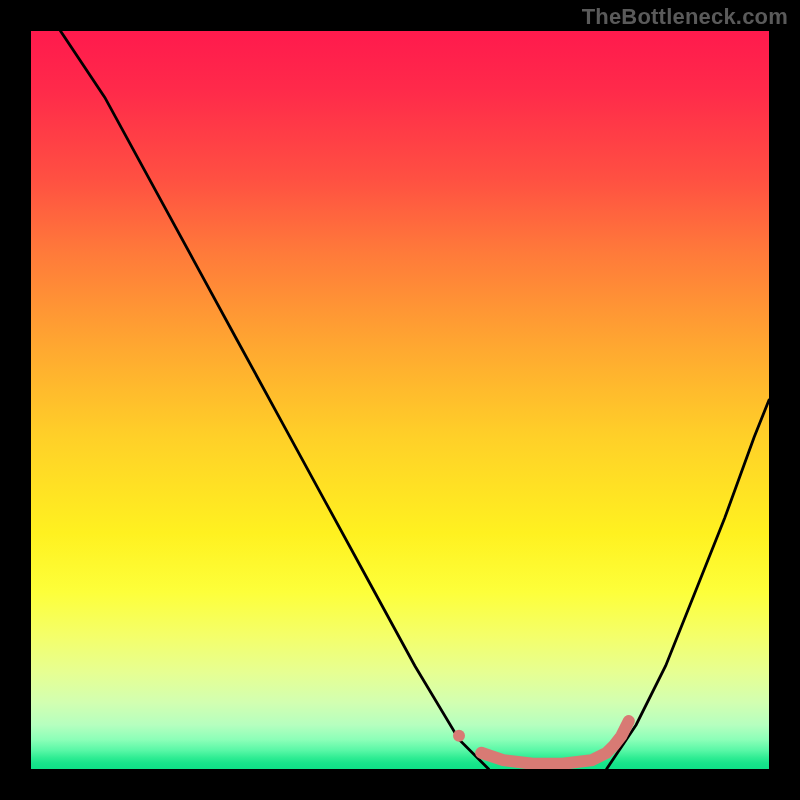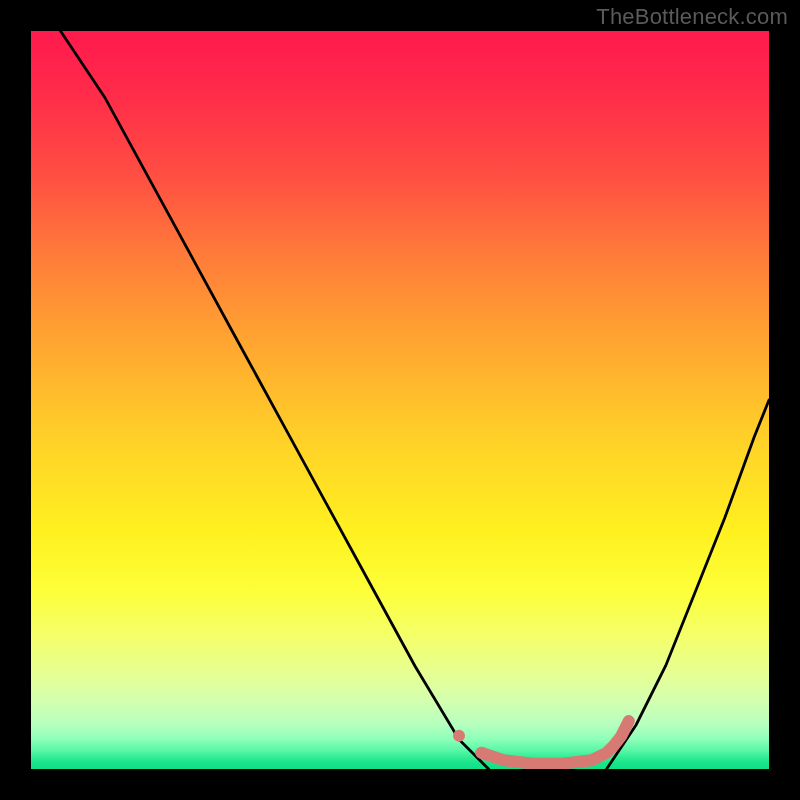--- a/index.html
+++ b/index.html
@@ -9,21 +9,21 @@
     height: 800px;
     position: relative;
     background: #000;
   }
   .watermark {
     position: absolute;
     top: 4px;
     right: 12px;
     font-family: Arial, Helvetica, sans-serif;
     font-size: 22px;
-    font-weight: normal;
+    font-weight: bold;
     color: #5a5a5a;
     z-index: 10;
     letter-spacing: 0.2px;
   }
   .plot-area {
     position: absolute;
     left: 31px;
     top: 31px;
     width: 738px;
     height: 738px;

